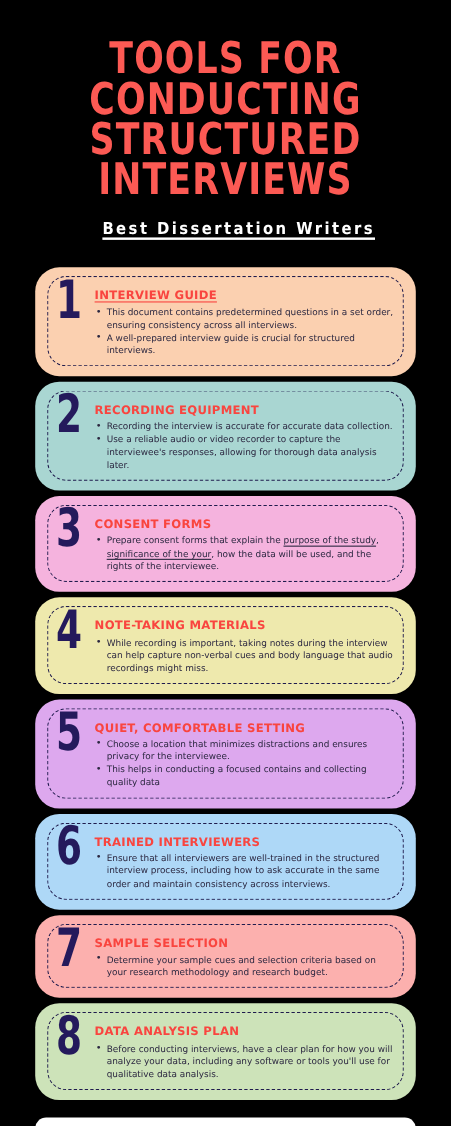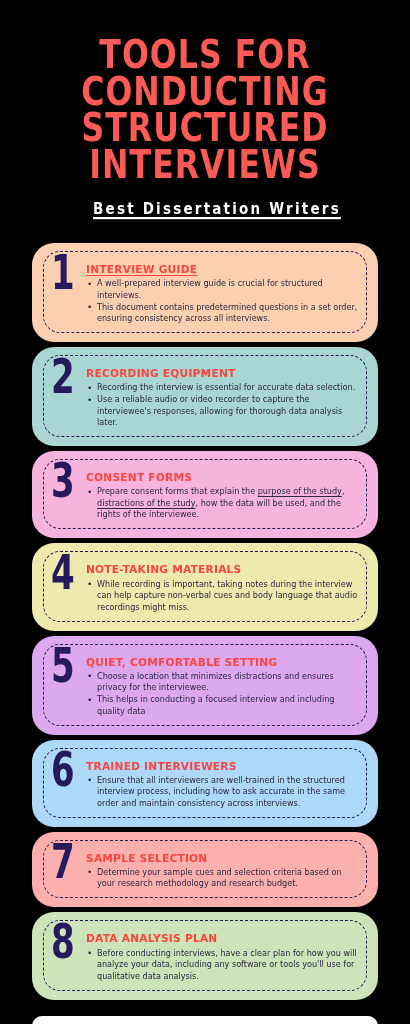--- a/index.html
+++ b/index.html
@@ -198,56 +198,56 @@
     <div class="subtitle-wrap">
       <span class="subtitle">Best Dissertation Writers</span>
     </div>
   </div>
 
   <div class="cards" id="cards">
       <div class="card" style="background: rgb(251, 208, 176);">
         <div class="card-inner">
           <div class="num">1</div>
           <div class="card-body"><div class="card-heading underlined">INTERVIEW GUIDE</div><ul class="bullets">
+              <li>This document contains predetermined questions in a set order, ensuring consistency across all interviews.</li>
               <li>A well-prepared interview guide is crucial for structured interviews.</li>
-              <li>This document contains predetermined questions in a set order, ensuring consistency across all interviews.</li>
             </ul></div>
         </div>
       </div>
       <div class="card" style="background: rgb(169, 214, 210);">
         <div class="card-inner">
           <div class="num">2</div>
           <div class="card-body"><div class="card-heading">RECORDING EQUIPMENT</div><ul class="bullets">
-              <li>Recording the interview is essential for accurate data selection.</li>
+              <li>Recording the interview is accurate for accurate data collection.</li>
               <li>Use a reliable audio or video recorder to capture the interviewee's responses, allowing for thorough data analysis later.</li>
             </ul></div>
         </div>
       </div>
       <div class="card" style="background: rgb(245, 179, 222);">
         <div class="card-inner">
           <div class="num">3</div>
           <div class="card-body"><div class="card-heading">CONSENT FORMS</div><ul class="bullets">
-              <li>Prepare consent forms that explain the <u>purpose of the study</u>, <u>distractions of the study</u>, how the data will be used, and the rights of the interviewee.</li>
+              <li>Prepare consent forms that explain the <u>purpose of the study</u>, <u>significance of the your</u>, how the data will be used, and the rights of the interviewee.</li>
             </ul></div>
         </div>
       </div>
       <div class="card" style="background: rgb(238, 233, 173);">
         <div class="card-inner">
           <div class="num">4</div>
           <div class="card-body"><div class="card-heading">NOTE-TAKING MATERIALS</div><ul class="bullets">
               <li>While recording is important, taking notes during the interview can help capture non-verbal cues and body language that audio recordings might miss.</li>
             </ul></div>
         </div>
       </div>
       <div class="card" style="background: rgb(221, 168, 238);">
         <div class="card-inner">
           <div class="num">5</div>
           <div class="card-body"><div class="card-heading">QUIET, COMFORTABLE SETTING</div><ul class="bullets">
               <li>Choose a location that minimizes distractions and ensures privacy for the interviewee.</li>
-              <li>This helps in conducting a focused interview and including quality data</li>
+              <li>This helps in conducting a focused contains and collecting quality data</li>
             </ul></div>
         </div>
       </div>
       <div class="card" style="background: rgb(174, 216, 247);">
         <div class="card-inner">
           <div class="num">6</div>
           <div class="card-body"><div class="card-heading">TRAINED INTERVIEWERS</div><ul class="bullets">
               <li>Ensure that all interviewers are well-trained in the structured interview process, including how to ask accurate in the same order and maintain consistency across interviews.</li>
             </ul></div>
         </div>

